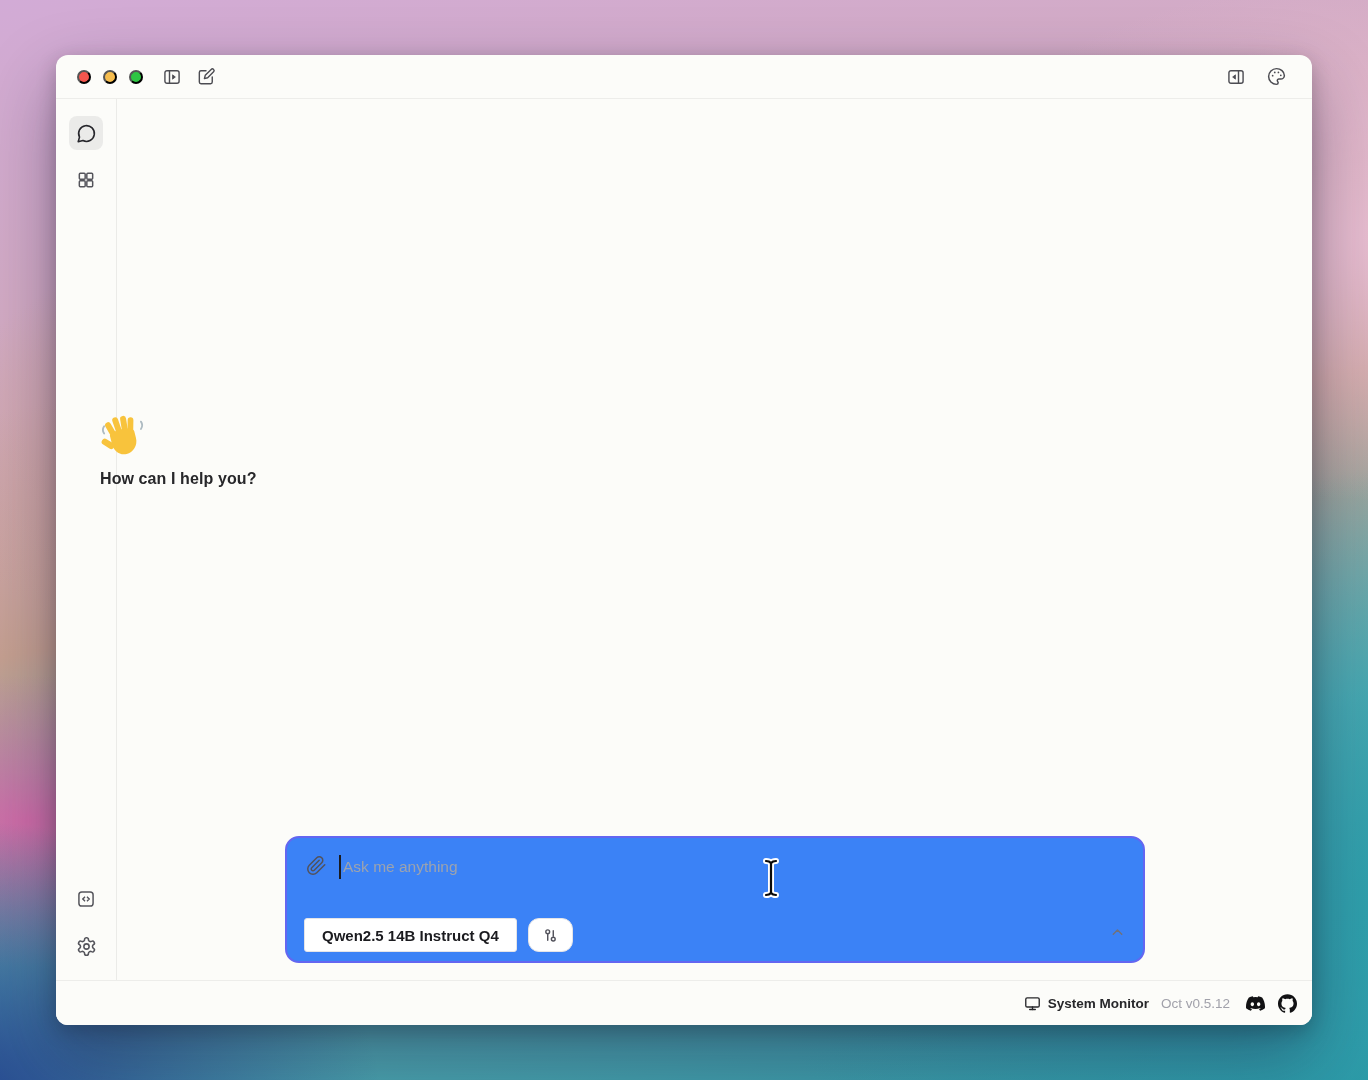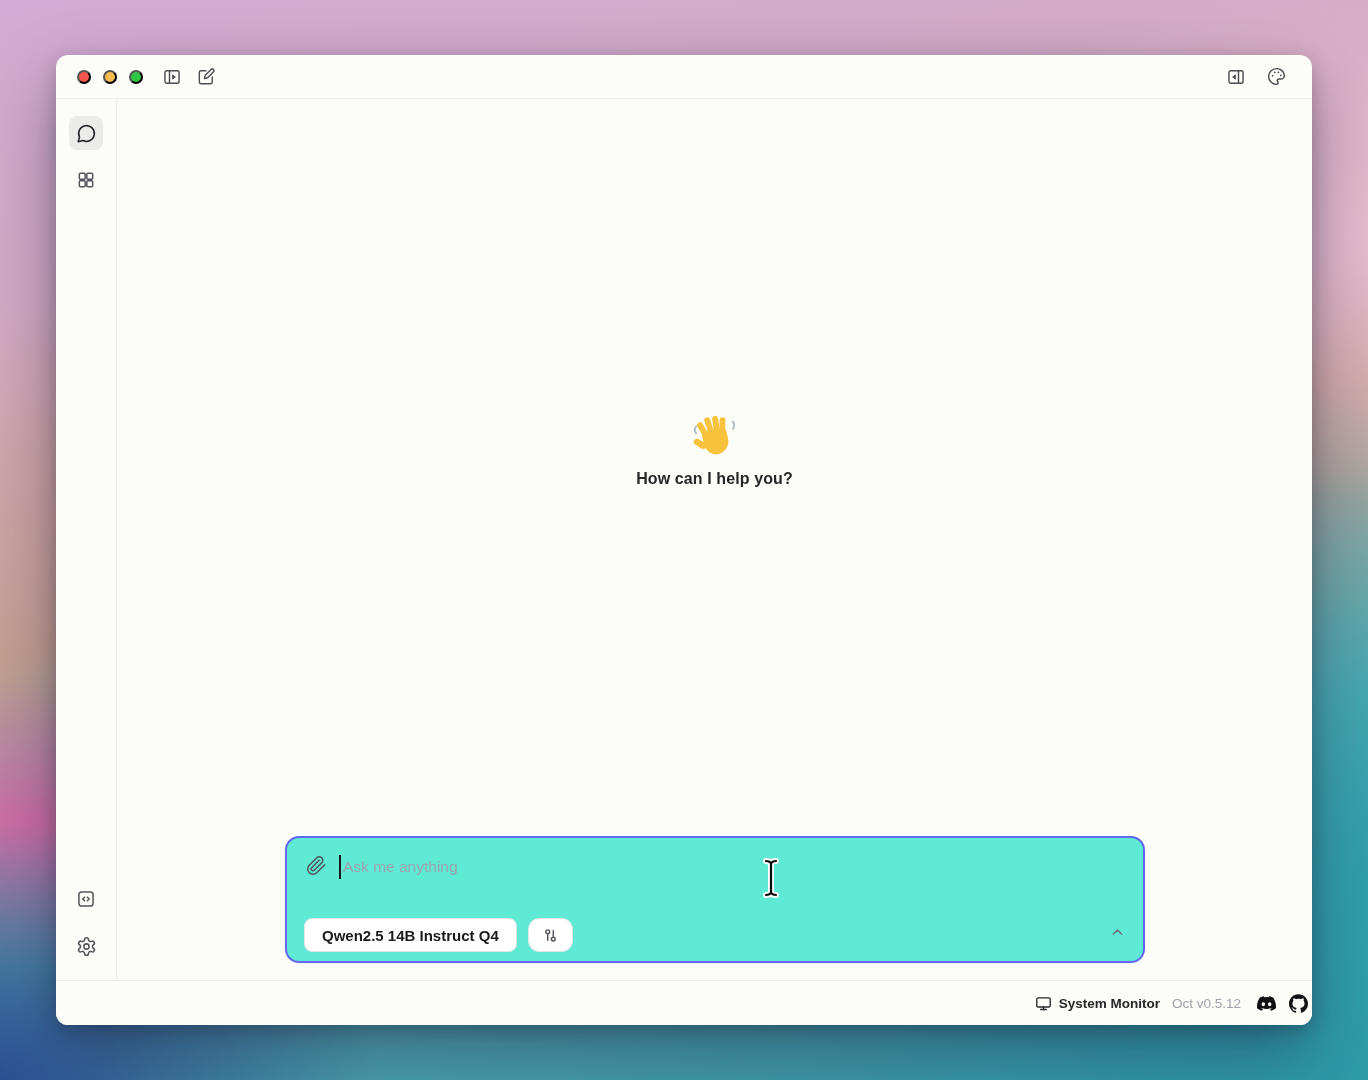--- a/index.html
+++ b/index.html
@@ -48,59 +48,59 @@
     width:34px; height:34px; border:none; background:transparent; border-radius:8px;
     display:flex; align-items:center; justify-content:center; color:#26262b; cursor:pointer;
   }
   .rail-btn + .rail-btn { margin-top:13px; }
   .rail-btn.active { background:#ebebe9; }
   .rail-bottom { margin-top:auto; display:flex; flex-direction:column; align-items:center; }
   .rail-bottom .rail-btn { color:#3f3f46; }
 
   
   .greeting {
-    position:absolute; left:61px; right:0; top:358px; text-align:center;
+    position:absolute; left:44px; right:0; top:358px; text-align:left;
     pointer-events:none;
   }
   .greeting .emoji { display:inline-block; }
   .greeting-text {
     margin-top:7px; font-size:16px; font-weight:600; color:#27272a; letter-spacing:.1px;
   }
 
   
   .composer {
     position:absolute; left:229px; top:781px; width:860px; height:127px;
-    background:#5eead4; border:2px solid #6366f1; border-radius:14px;
+    background:#3b82f6; border:2px solid #6366f1; border-radius:14px;
   }
   .attach-btn { position:absolute; left:19px; top:17px; color:#52525b; }
   .text-caret { position:absolute; left:52px; top:17px; width:1.5px; height:24px; background:#1b1b1f; }
   .composer input {
     position:absolute; left:56px; top:13px; right:70px; height:32px;
     border:none; outline:none; background:transparent;
     font-family:"Liberation Sans", sans-serif; font-size:15.5px; color:#27272a;
   }
   .composer input::placeholder { color:#9ca3af; }
   .composer-bottom { position:absolute; left:17px; top:80px; display:flex; gap:11px; align-items:center; }
   .model-pill {
     height:34px; padding:0 17px; background:#fff;
-    border:1px solid #e4e4e7; border-radius:8px;
+    border:1px solid #e4e4e7; border-radius:3px;
     font-family:"Liberation Sans", sans-serif; font-size:15px; font-weight:700; color:#1b1b1f;
     display:flex; align-items:center; cursor:pointer; white-space:nowrap;
   }
   .sliders-pill {
     width:45px; height:34px; background:#fff; border:1px solid #e4e4e7; border-radius:11px;
     display:flex; align-items:center; justify-content:center; color:#52525b; cursor:pointer;
   }
   .collapse-btn { position:absolute; right:17px; top:86px; color:#71717a; }
 
   
   .footer {
     position:absolute; left:0; right:0; bottom:0; height:45px;
     border-top:1px solid #ededea; background:#fcfcf9;
-    display:flex; align-items:center; justify-content:flex-end; padding-right:4px;
+    display:flex; align-items:center; justify-content:flex-end; padding-right:15px;
   }
   .sysmon { display:flex; align-items:center; gap:7px; border:none; background:none; cursor:pointer;
     font-family:"Liberation Sans", sans-serif; font-size:13.5px; font-weight:700; color:#27272a; }
   .version { margin-left:12px; font-size:13.5px; color:#a1a1aa; }
   .footer .link { margin-left:16px; color:#121214; display:flex; cursor:pointer; background:none; border:none; }
 
   .mouse-cursor { position:absolute; left:761px; top:856px; z-index:50; pointer-events:none; }
 
   svg { display:block; }
 </style>

